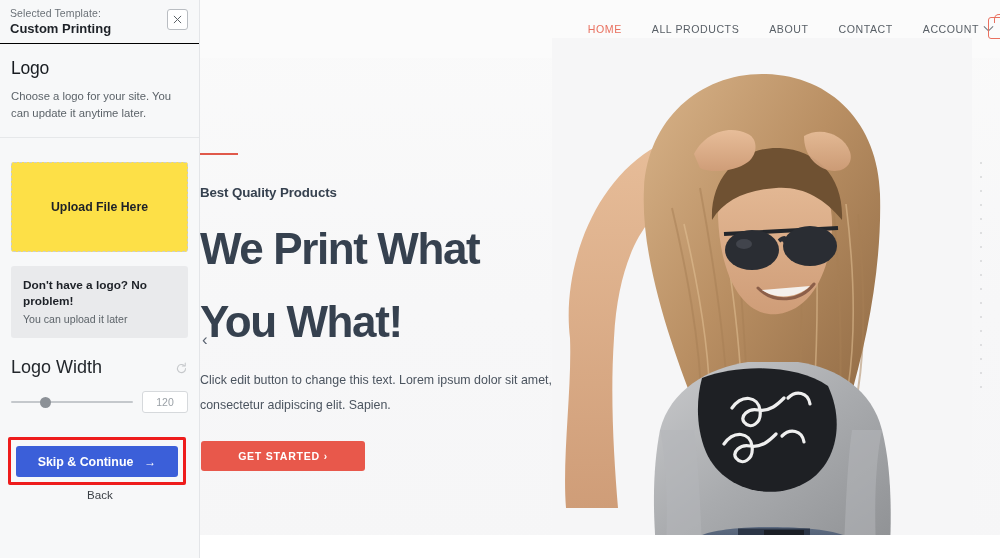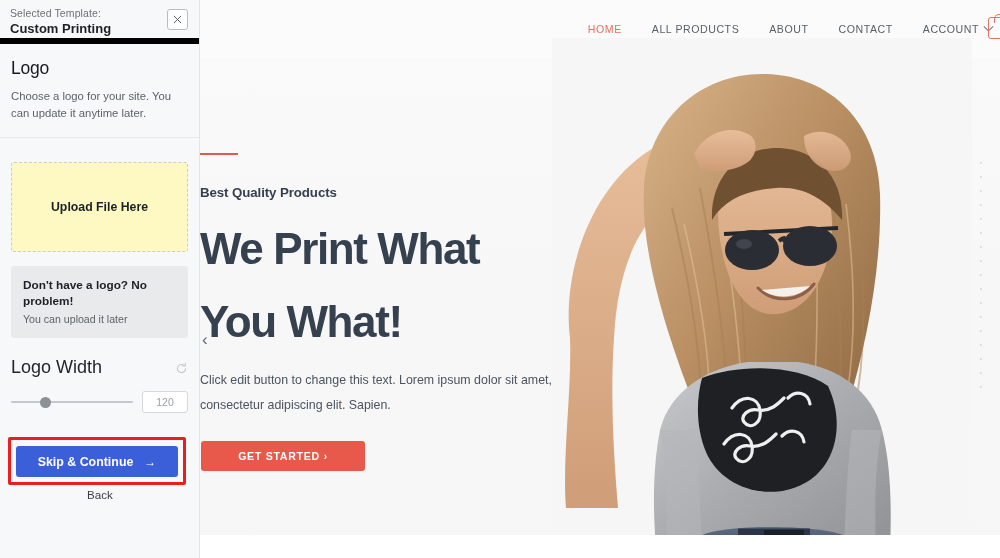--- a/index.html
+++ b/index.html
@@ -16,21 +16,21 @@
     width: 200px; height: 558px;
     background: #f7f8f9;
     border-right: 1px solid #e3e5e8;
     flex: 0 0 200px;
   }
   .sb-header {
     position: relative;
     height: 44px;
     padding: 6px 12px 0 10px;
     background: #f7f8f9;
-    border-bottom: 6px solid #000000;
+    border-bottom: 1px solid #000000;
   }
   .sb-tpl-label { font-size: 10.5px; color: #6b7177; line-height: 14px; letter-spacing: .1px;}
   .sb-tpl-name { font-size: 13px; color: #1d2127; font-weight: bold; line-height: 16px; margin-top: 1px;}
   .sb-close {
     position: absolute; right: 11px; top: 9px;
     width: 21px; height: 21px;
     border: 1px solid #b9bdc2; border-radius: 3px;
     background: #fff; cursor: pointer;
     display: flex; align-items: center; justify-content: center;
     color: #5c6view; color:#5a6066; font-size: 12px; line-height: 1;
@@ -41,21 +41,21 @@
     margin-top: 9px; font-size: 11.3px; color: #5c6369;
     line-height: 16.5px; max-width: 172px;
   }
   .sb-divider { margin-top: 16px; border-top: 1px solid #e6e8ea; }
 
   .upload-box {
     margin: 24px 11px 0 11px;
     height: 90px;
     border: 1px dashed #c9ccd0;
     border-radius: 3px;
-    background: #fef9c3;
+    background: #fde047;
     display: flex; flex-direction: row;
     align-items: center; justify-content: center;
     cursor: pointer;
   }
   .upload-title { font-size: 12.3px; font-weight: bold; color: #1d2127; }
   .upload-sub {
     margin-top: 9px; font-size: 10.3px; color: #5c6369;
     text-align: center; line-height: 15px; max-width: 148px;
   }
 

